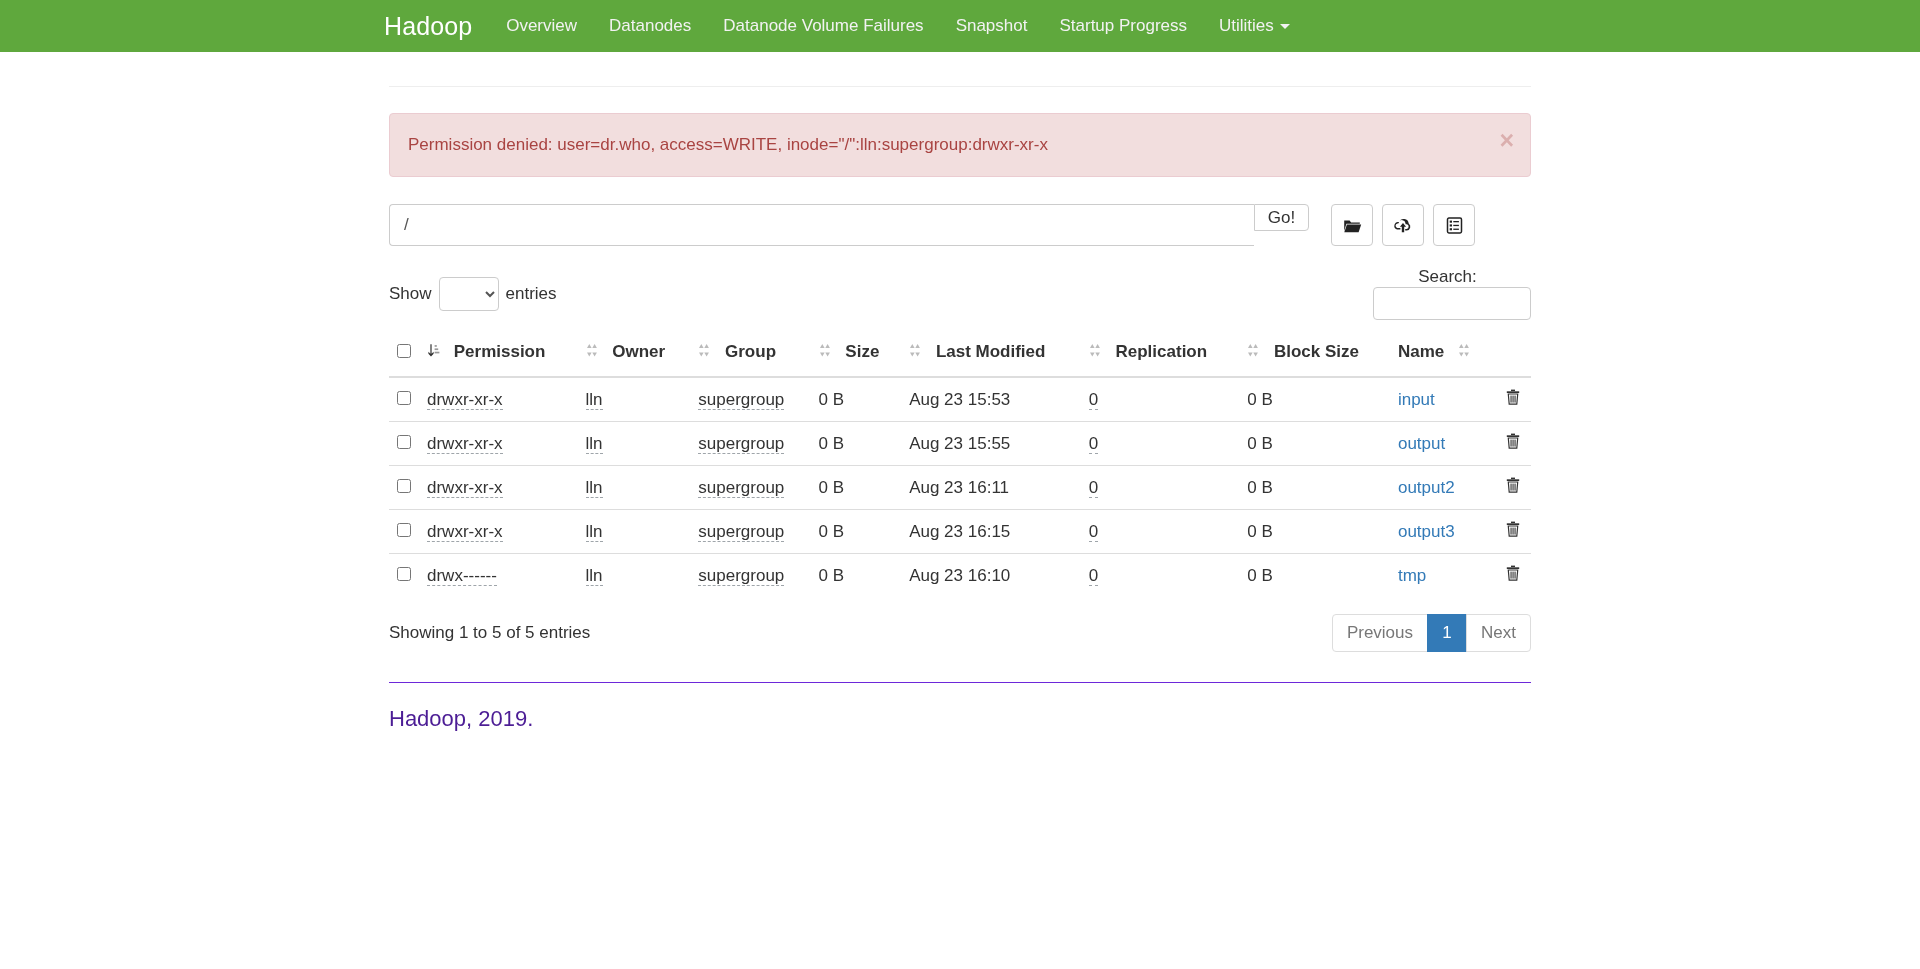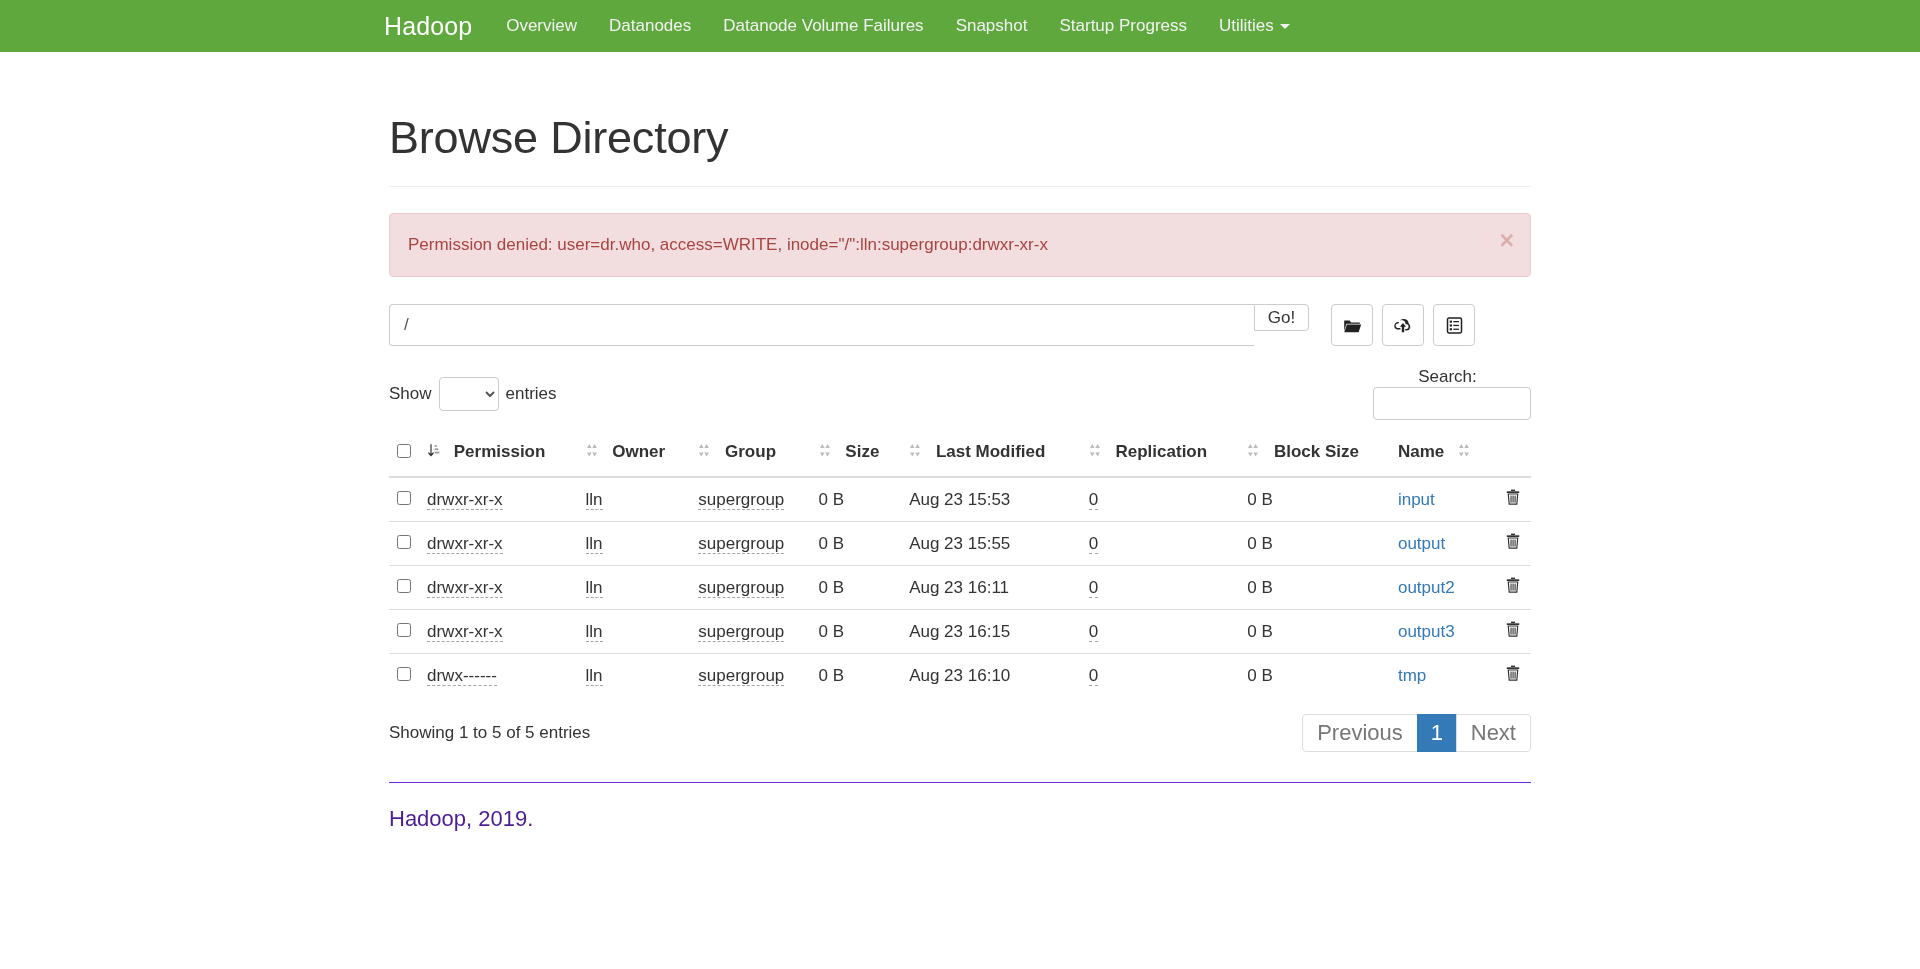--- a/index.html
+++ b/index.html
@@ -236,21 +236,21 @@
     gap: 17px;
   }
   .info-text { font-size: 17px; color: #333333; }
   .pagination { display: flex; }
   .pg-btn {
     min-width: 46px;
     height: 38px;
     border: 1px solid #dddddd;
     background: #ffffff;
     color: #337ab7;
-    font-size: 22px;
+    font-size: 17px;
     padding: 0 14px;
     cursor: pointer;
     font-family: "Liberation Sans", sans-serif;
     margin-left: -1px;
   }
   .pg-btn:first-child { border-radius: 4px 0 0 4px; margin-left: 0; }
   .pg-btn:last-child { border-radius: 0 4px 4px 0; }
   .pg-btn.disabled { color: #777777; cursor: default; }
   .pg-btn.active {
     background: #337ab7;
@@ -278,21 +278,20 @@
   <a class="nav-link">Overview</a>
   <a class="nav-link">Datanodes</a>
   <a class="nav-link">Datanode Volume Failures</a>
   <a class="nav-link">Snapshot</a>
   <a class="nav-link">Startup Progress</a>
   <a class="nav-link"><span>Utilities</span><span class="caret-down"></span></a>
 </div>
 
 <div class="container">
 
-  <h1 class="page-title">Browse Directory</h1>
   <hr class="hr">
 
   <div class="alert">
     <span>Permission denied: user=dr.who, access=WRITE, inode="/":lln:supergroup:drwxr-xr-x</span>
     <button class="alert-close">×</button>
   </div>
 
   <div class="path-row">
     <div class="input-group">
       <input class="path-input" type="text" value="/" style="">

